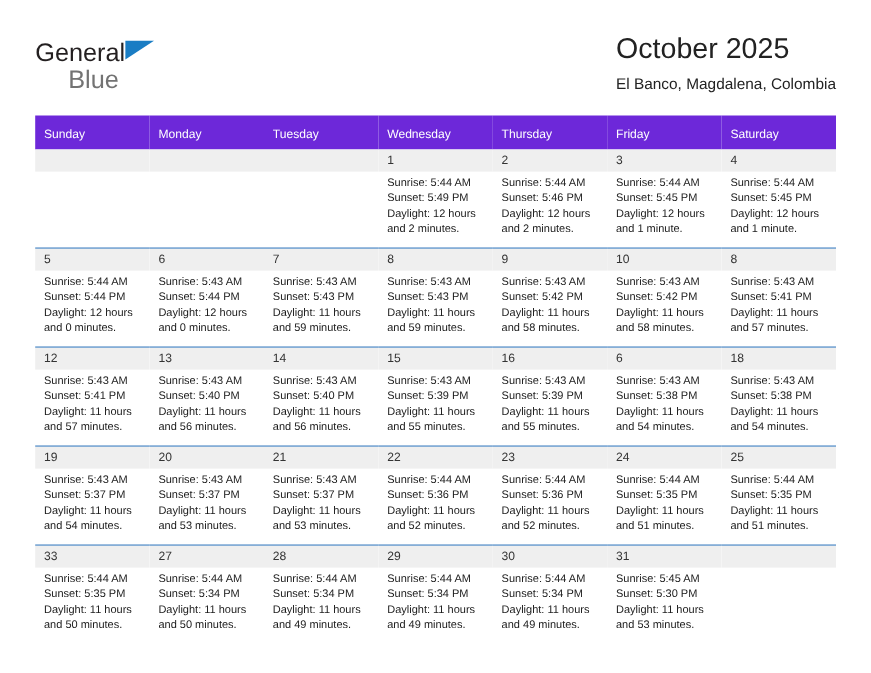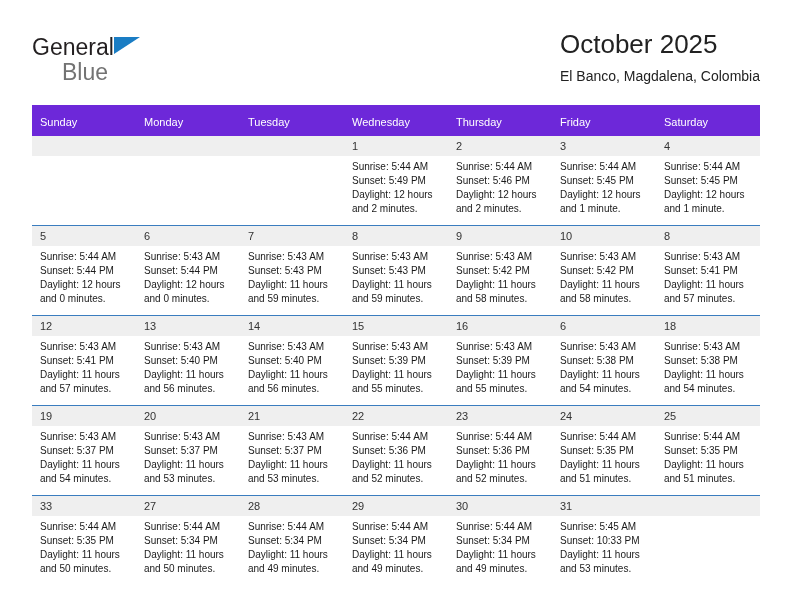--- a/index.html
+++ b/index.html
@@ -467,21 +467,21 @@
               <span class="line">Sunrise: 5:44 AM</span>
               <span class="line">Sunset: 5:34 PM</span>
               <span class="line">Daylight: 11 hours</span>
               <span class="line">and 49 minutes.</span>
             </span>
           </td>
           <td class="">
             <span class="daynum">31</span>
             <span class="info">
               <span class="line">Sunrise: 5:45 AM</span>
-              <span class="line">Sunset: 10:33 PM</span>
+              <span class="line">Sunset: 5:30 PM</span>
               <span class="line">Daylight: 11 hours</span>
               <span class="line">and 53 minutes.</span>
             </span>
           </td>
           <td class="empty">
             <span class="daynum"></span>
           </td>
         </tr>
       </tbody>
   </table>

